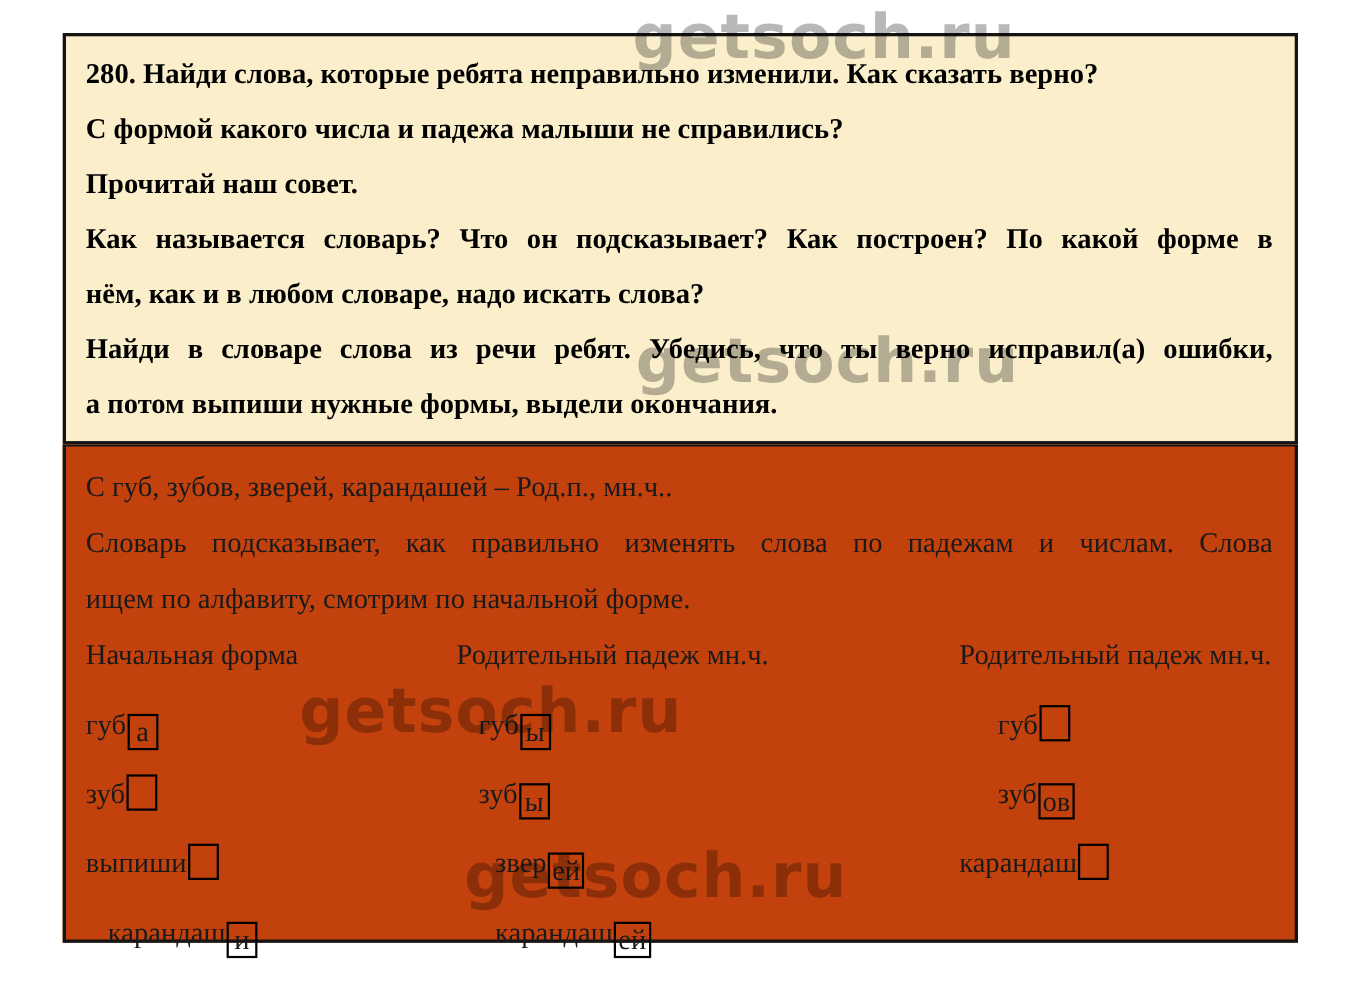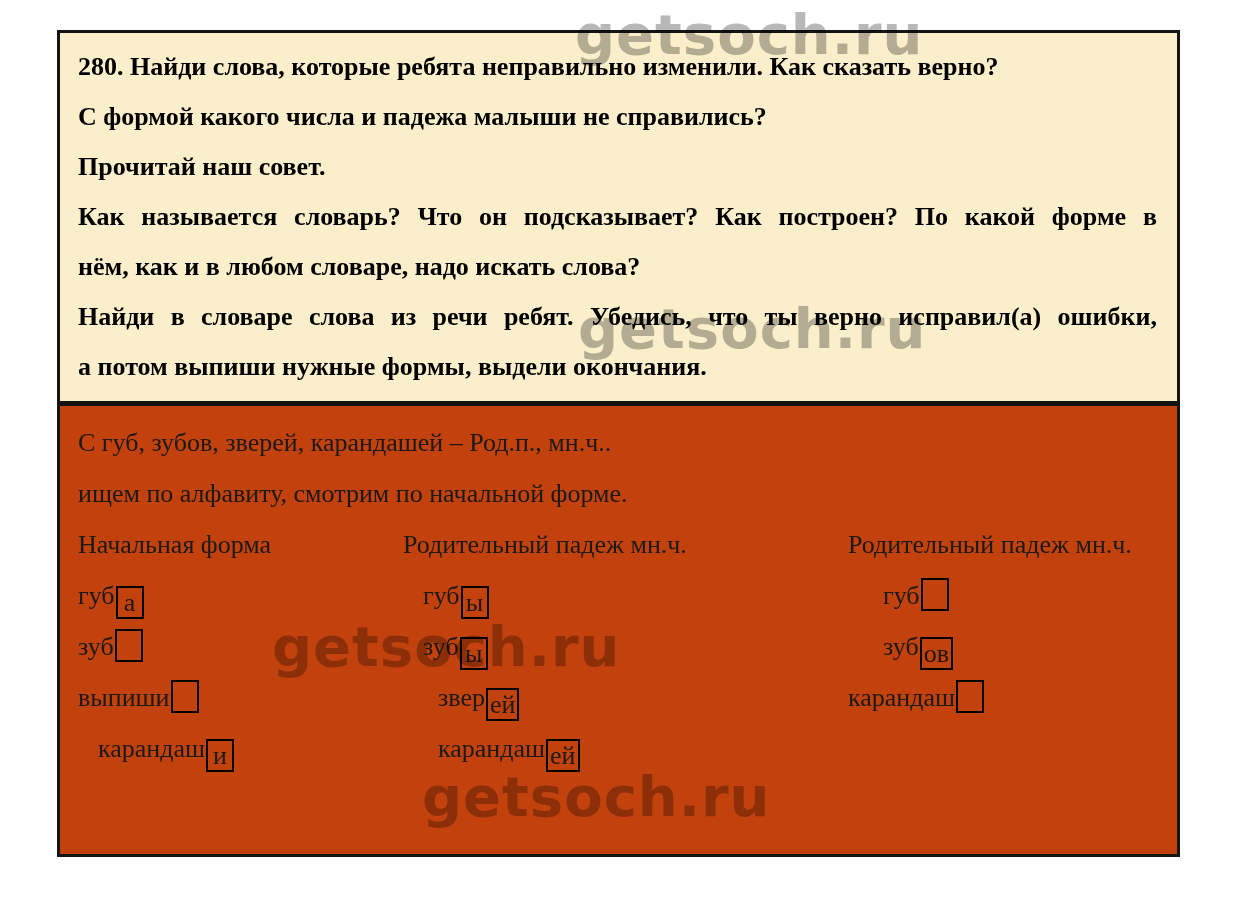--- a/index.html
+++ b/index.html
@@ -54,20 +54,21 @@
   .answer-line.justify {
     white-space: normal;
     text-align: justify;
     text-align-last: justify;
   }
 
   
   .word-table {
     display: grid;
     grid-template-columns: 325px 445px auto;
+    gap: 12px;
   }
   .header-cell, .word-cell {
     font-size: 26px;
     line-height: 51px;
     color: #1a1a1a;
     white-space: nowrap;
   }
   .word-cell.col2 { padding-left: 20px; }
   .word-cell.col3 { padding-left: 35px; }
   .ending-box {
@@ -111,20 +112,21 @@
         <div class="task-line justify">Как называется словарь? Что он подсказывает? Как построен? По какой форме в</div>
         <div class="task-line">нём, как и в любом словаре, надо искать слова?</div>
         <div class="task-line justify">Найди в словаре слова из речи ребят. Убедись, что ты верно исправил(а) ошибки,</div>
         <div class="task-line">а потом выпиши нужные формы, выдели окончания.</div>
       </div>
   </div>
 
   <div class="answer-box">
     <div id="answer-lines">
         <div class="answer-line">С губ, зубов, зверей, карандашей – Род.п., мн.ч..</div>
+        <div class="answer-line justify">Словарь подсказывает, как правильно изменять слова по падежам и числам. Слова</div>
         <div class="answer-line">ищем по алфавиту, смотрим по начальной форме.</div>
       </div>
     <div class="word-table" id="word-table">
         <div class="header-cell">Начальная форма</div>
         <div class="header-cell">Родительный падеж мн.ч.</div>
         <div class="header-cell">Родительный падеж мн.ч.</div>
         <div class="word-cell col1"><span>губ</span><span class="ending-box">а</span></div>
         <div class="word-cell col2"><span>губ</span><span class="ending-box">ы</span></div>
         <div class="word-cell col3"><span>губ</span><span class="ending-box"></span></div>
         <div class="word-cell col1"><span>зуб</span><span class="ending-box"></span></div>

